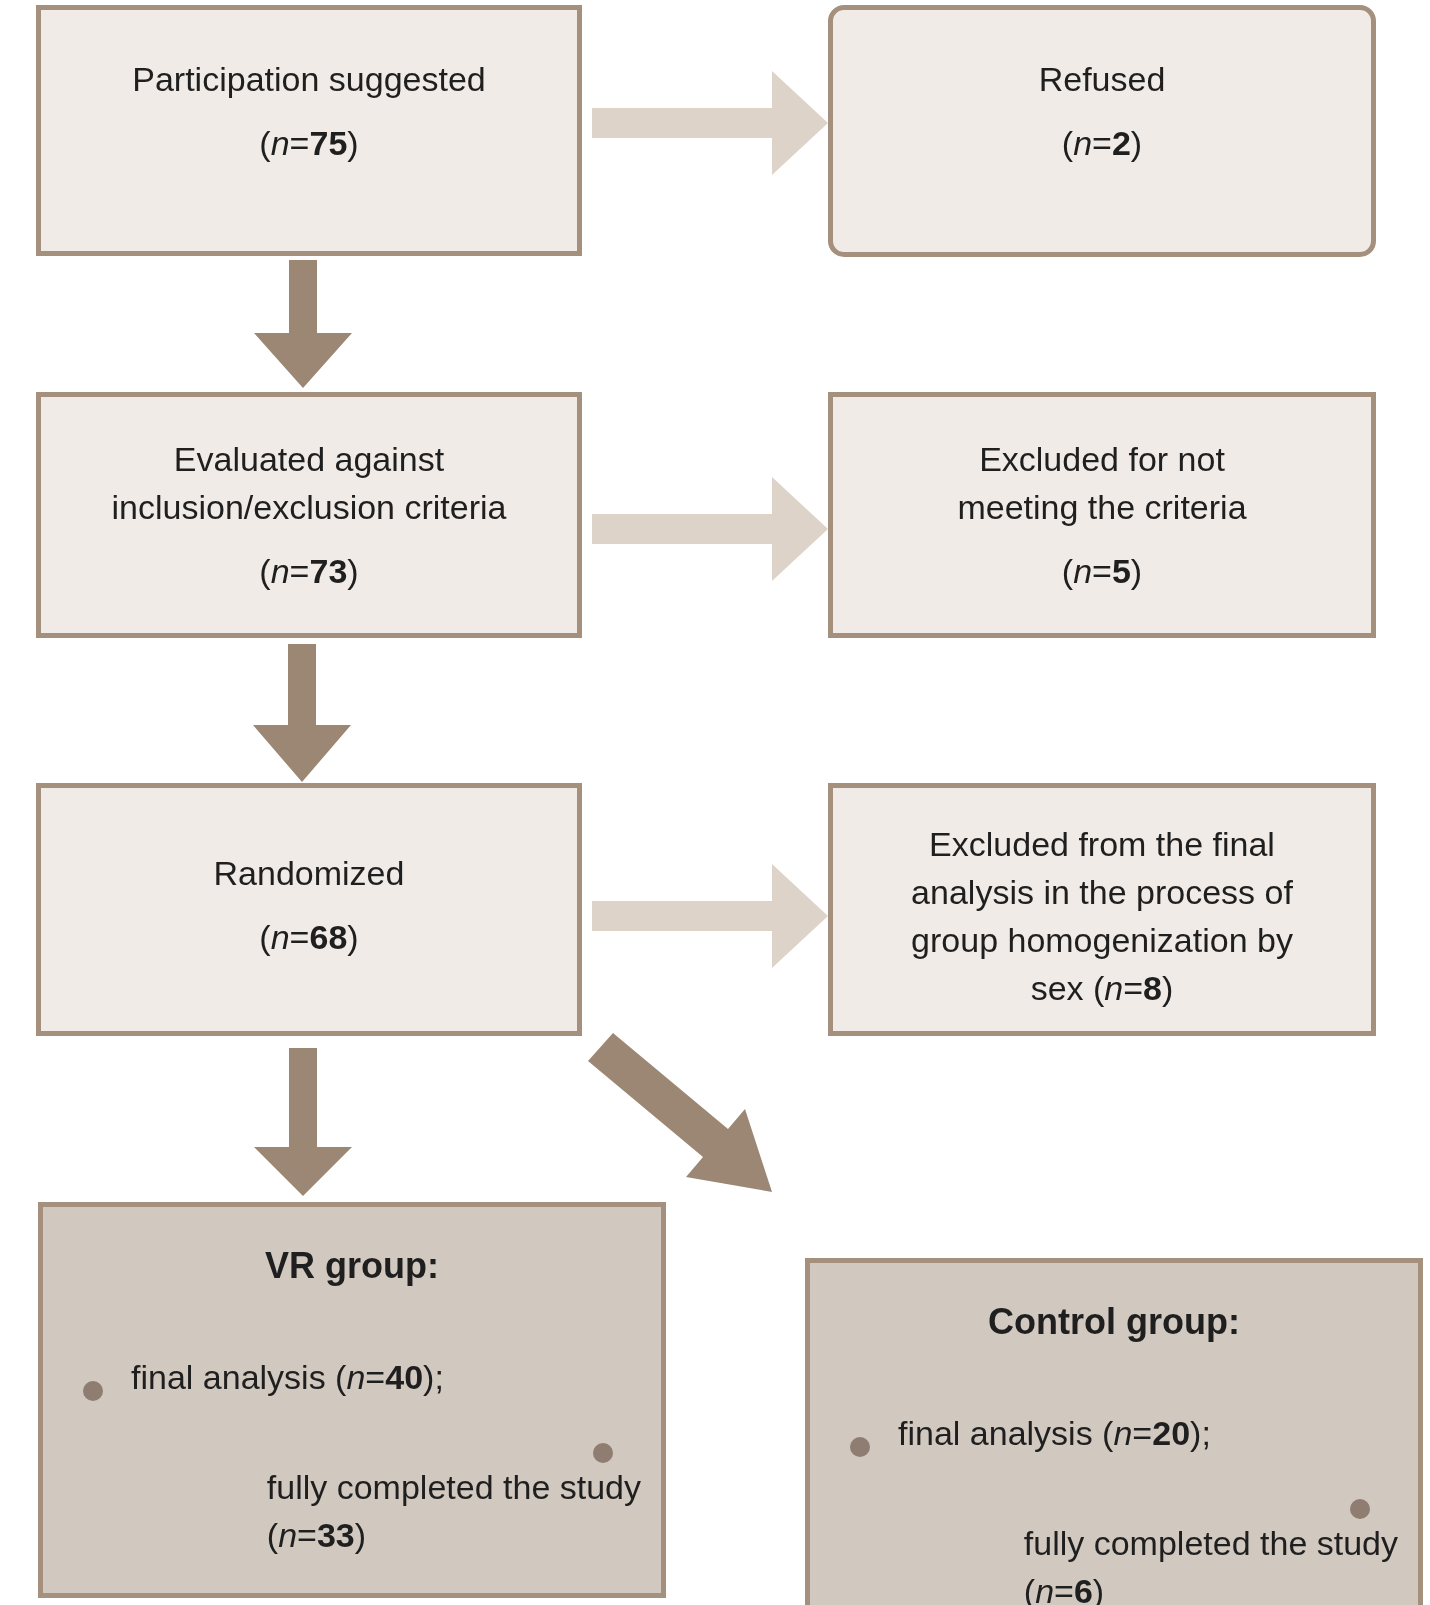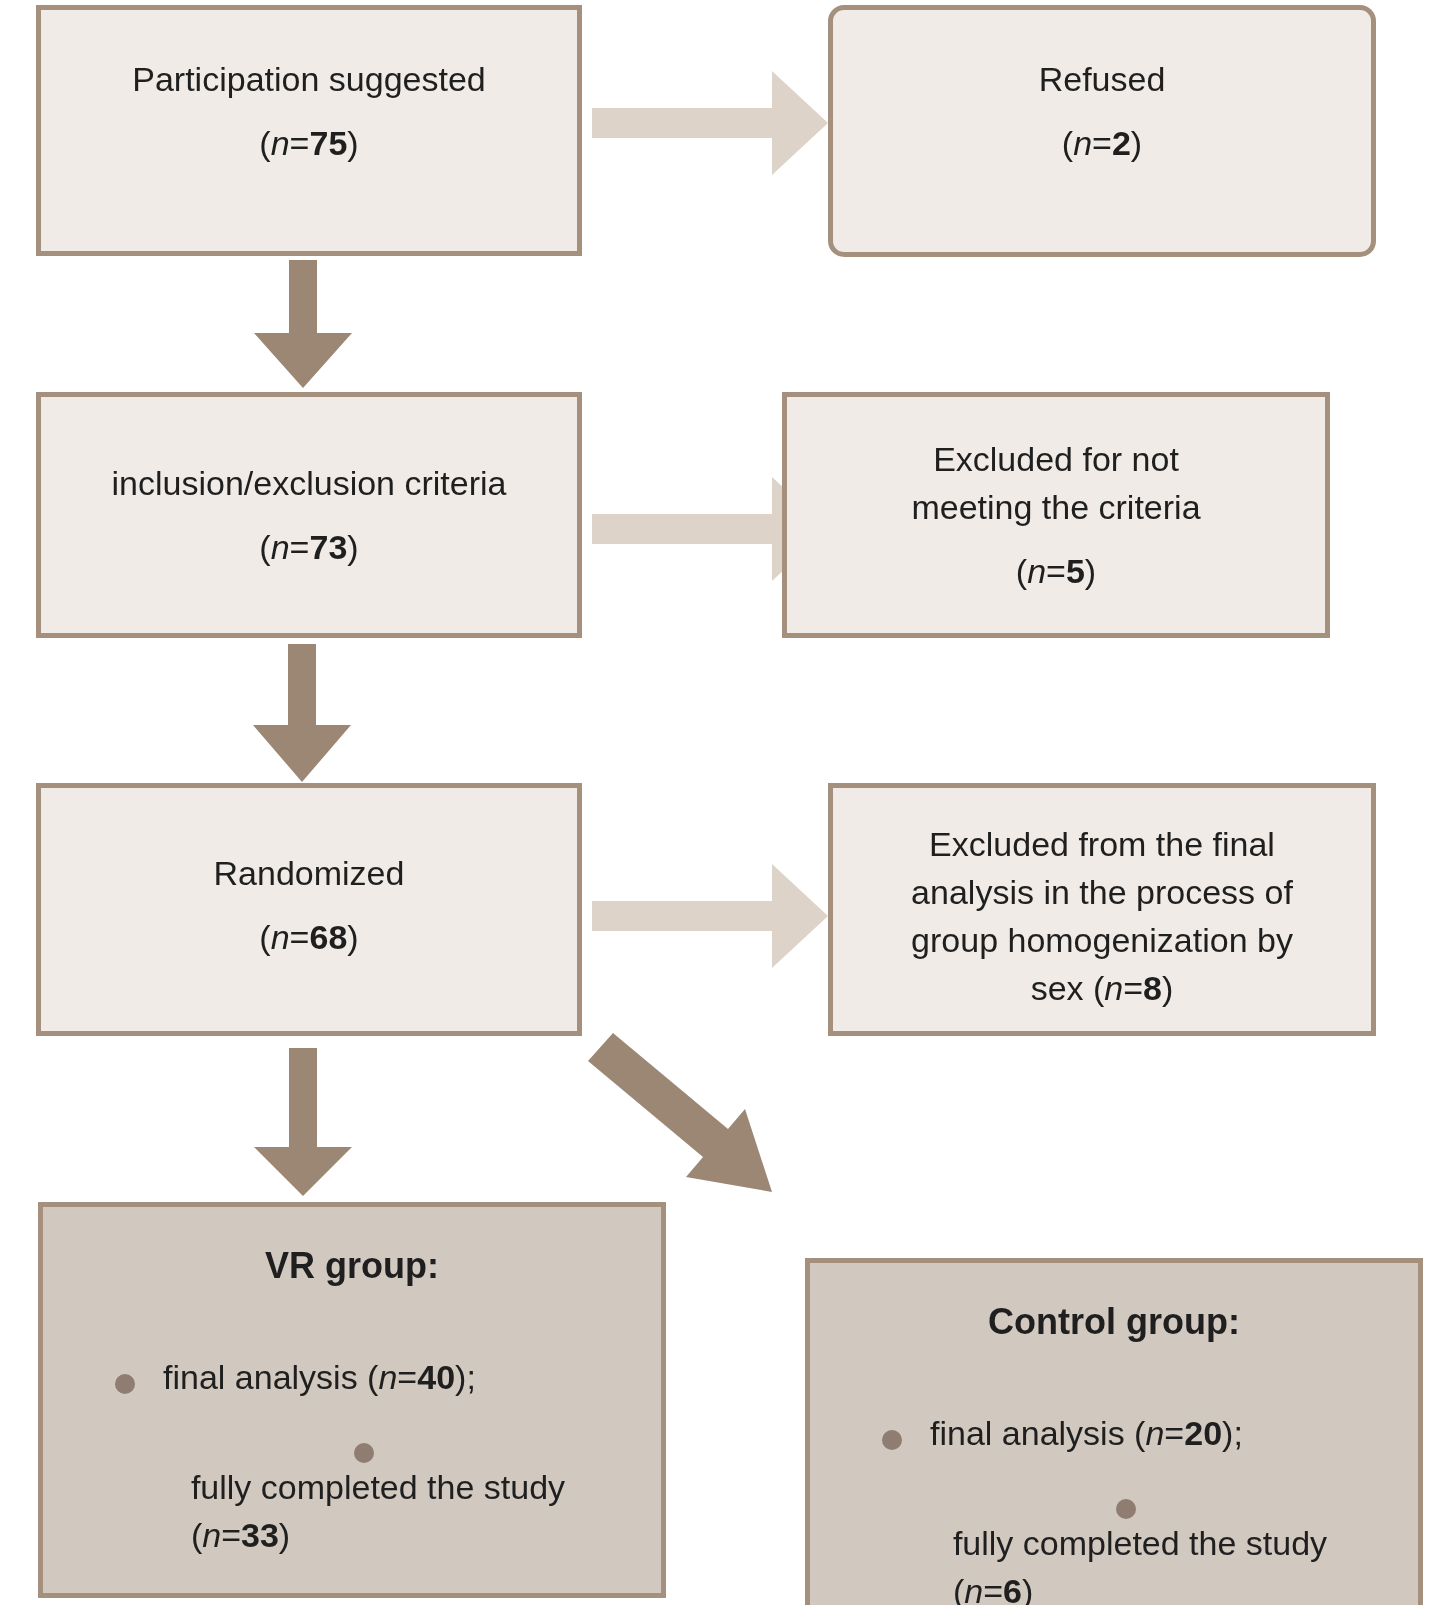--- a/index.html
+++ b/index.html
@@ -43,21 +43,21 @@
   .box.bias-down { padding-top: 12px; }
 
   .count { margin-top: 16px; }
   .count i, .cnt i { font-style: italic; font-weight: normal; }
   .count b, .cnt b { font-weight: bold; }
 
   
   .box-participation { left: 36px;  top: 5px;    width: 546px; height: 251px; }
   .box-refused       { left: 828px; top: 5px;    width: 548px; height: 252px; border-radius: 16px; }
   .box-evaluated     { left: 36px;  top: 392px;  width: 546px; height: 246px; }
-  .box-excl-criteria { left: 782px; top: 392px;  width: 548px; height: 246px; }
+  .box-excl-criteria { left: 828px; top: 392px;  width: 548px; height: 246px; }
   .box-randomized    { left: 36px;  top: 783px;  width: 546px; height: 253px; }
   .box-excl-homog    { left: 828px; top: 783px;  width: 548px; height: 253px; }
 
   .group-box {
     position: absolute;
     z-index: 1;
     background: #d1c8c0;
     border: 5px solid #a5907e;
     display: flex;
     flex-direction: column;
@@ -72,22 +72,22 @@
   .group-heading {
     text-align: center;
     font-size: 36px;
     font-weight: bold;
     line-height: 50px;
     margin-bottom: 18px;
   }
   .group-list { list-style: none; }
   .group-list li {
     display: flex;
-    align-items: center;
-    padding-left: 72px;
+    align-items: flex-end;
+    padding-left: 40px;
     padding-right: 20px;
   }
   .group-list li + li { margin-top: 28px; flex-direction: column; }
   .bullet-dot {
     flex: none;
     width: 20px;
     height: 20px;
     border-radius: 50%;
     background: #8e7d70;
     margin-top: 14px;
@@ -118,20 +118,21 @@
     <div>Participation suggested</div>
     <div class="count"><span>(</span><i>n</i><span>=</span><b>75</b><span>)</span></div>
   </div>
 
   <div class="box box-refused bias-up">
     <div>Refused</div>
     <div class="count"><span>(</span><i>n</i><span>=</span><b>2</b><span>)</span></div>
   </div>
 
   <div class="box box-evaluated">
+    <div>Evaluated against</div>
     <div>inclusion/exclusion criteria</div>
     <div class="count"><span>(</span><i>n</i><span>=</span><b>73</b><span>)</span></div>
   </div>
 
   <div class="box box-excl-criteria">
     <div>Excluded for not</div>
     <div>meeting the criteria</div>
     <div class="count"><span>(</span><i>n</i><span>=</span><b>5</b><span>)</span></div>
   </div>
 

